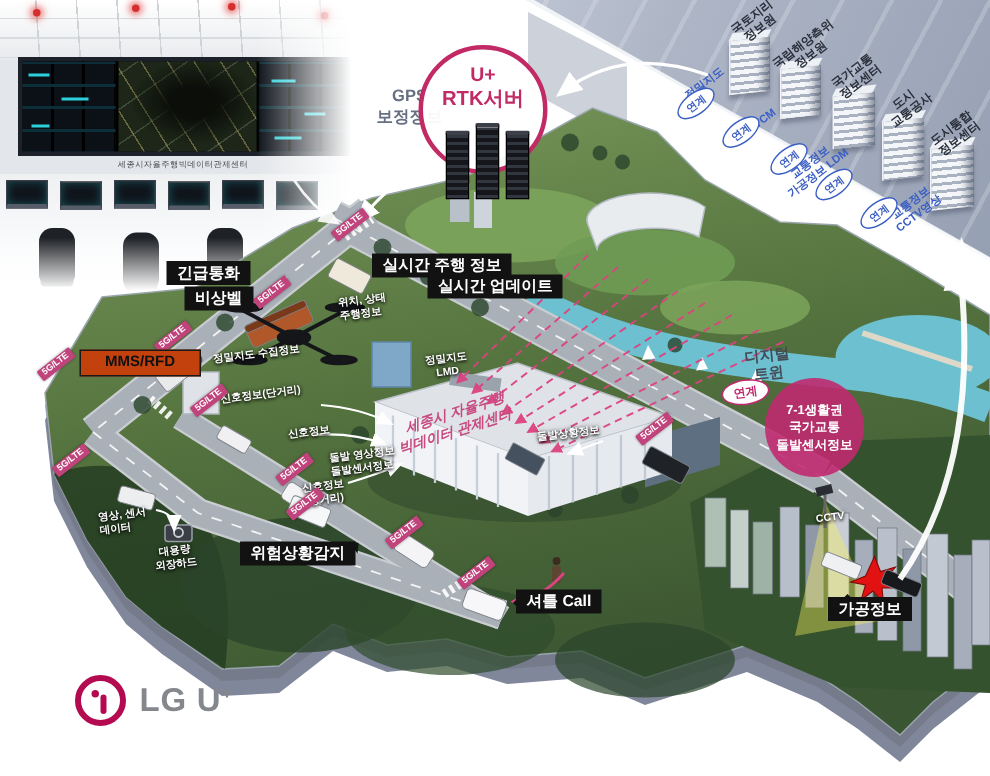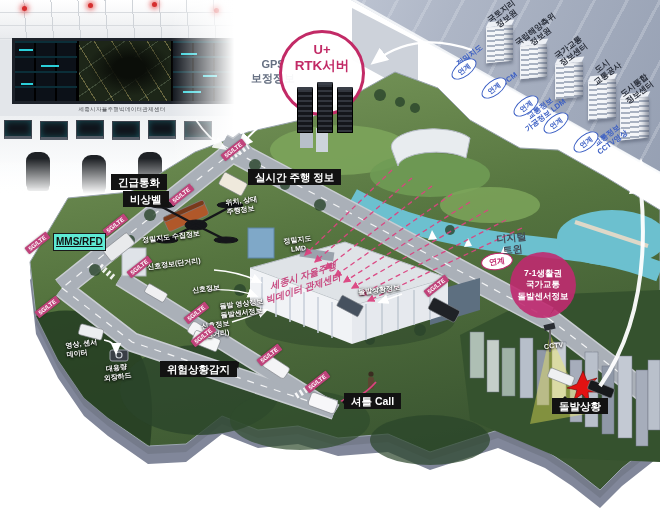--- a/index.html
+++ b/index.html
@@ -63,22 +63,22 @@
   .rtk .l1{margin-top:9px;font-size:13px;}
   .rtk .l2{font-size:13.5px;}
   .servers{position:absolute;left:297px;top:82px;width:58px;display:flex;gap:4px;align-items:flex-end;z-index:6;}
   .server{width:14px;background:repeating-linear-gradient(180deg,#32363e 0 2px,#14161b 2px 5px);
     border:1px solid #000;border-top:3px solid #3a3f48;border-radius:1px;}
   .gps{position:absolute;left:243px;top:58px;width:60px;text-align:center;color:#667082;font-size:11px;font-weight:bold;line-height:1.25;}
 
   
   .blabel{position:absolute;background:#121212;color:#fff;font-weight:bold;font-size:10.5px;padding:2px 7px;
     white-space:nowrap;line-height:1.15;z-index:8;}
-  .wlabel{position:absolute;background:#5eead4;color:#111;font-weight:bold;font-size:10px;padding:2px 2px;
-    border:1.5px solid #1a1a1a;white-space:nowrap;line-height:1.2;z-index:8;text-decoration:underline;}
+  .wlabel{position:absolute;background:#c2410c;color:#111;font-weight:bold;font-size:10px;padding:2px 16px;
+    border:1.5px solid #1a1a1a;white-space:nowrap;line-height:1.2;z-index:8;}
   .mtext{position:absolute;color:#fff;font-size:7px;font-weight:bold;text-shadow:0 1px 2px rgba(0,0,0,.9),0 0 3px rgba(0,0,0,.7);
     line-height:1.3;white-space:nowrap;z-index:7;transform:rotate(-7deg);}
   .tag{position:absolute;background:#c0437b;color:#fff;font-size:6px;font-weight:bold;padding:1px 3px;
     transform:rotate(-38deg);white-space:nowrap;border-radius:1px;box-shadow:0 0 2px rgba(0,0,0,.4);z-index:7;}
   .bldgtxt{position:absolute;left:252px;top:270px;width:104px;transform:rotate(-18deg) skewX(-18deg);
     color:#c84a80;font-weight:800;font-size:9.5px;line-height:1.25;text-align:center;z-index:6;}
   .dtwin{position:absolute;left:490px;top:232px;width:44px;text-align:center;color:#454b56;font-size:10px;font-weight:bold;
     line-height:1.15;transform:rotate(-6deg);z-index:8;}
   .scircle{position:absolute;left:510px;top:252px;width:66px;height:66px;border-radius:50%;
     background:rgba(192,42,112,.9);color:#fff;font-size:8.5px;font-weight:bold;text-align:center;
@@ -417,26 +417,27 @@
     <div class="l1">U+</div>
       <div class="l2">RTK서버</div>
     </div>
   <div class="servers">
     <div class="server" style="height:42px"></div>
       <div class="server" style="height:47px"></div>
       <div class="server" style="height:42px"></div>
   </div>
 
   <div class="blabel" style="left:248px;top:169px">실시간 주행 정보</div>
+  <div class="blabel" style="left:285px;top:183px">실시간 업데이트</div>
   <div class="blabel" style="left:111px;top:174px">긴급통화</div>
   <div class="blabel" style="left:123px;top:191px">비상벨</div>
   <div class="wlabel" style="left:53px;top:233px">MMS/RFD</div>
   <div class="blabel" id="danger" style="left:160px;top:361px">위험상황감지</div>
   <div class="blabel" id="shuttlecall" style="left:344px;top:393px">셔틀 Call</div>
-  <div class="blabel" id="incident" style="left:552px;top:398px">돌발상황</div>
+  <div class="blabel" id="incident" style="left:552px;top:398px">가공정보</div>
 
   <div class="mtext" style="left:226px;top:196px">
     <span style="display:block">위치, 상태</span>
       <span style="display:block">주행정보</span>
     </div>
   <div class="mtext" style="left:142px;top:232px">정밀지도 수집정보</div>
   <div class="mtext" style="left:147px;top:259px">신호정보(단거리)</div>
   <div class="mtext" style="left:192px;top:284px">신호정보</div>
   <div class="mtext" style="left:220px;top:299px">
     <span style="display:block">돌발 영상정보</span>
@@ -482,13 +483,17 @@
     <span style="display:block">디지털</span>
       <span style="display:block">트윈</span>
     </div>
   <div class="oval pink" style="left:481px;top:253px">연계</div>
   <div class="scircle">
     <span>7-1생활권</span>
       <span>국가교통</span>
       <span>돌발센서정보</span>
     </div>
 
+  <div class="logo">
+    <div class="lgmark"></div>
+    <div class="lgtext"><span>LG U</span><sup>+</sup></div>
+  </div>
 </div>
 
 </body></html>

